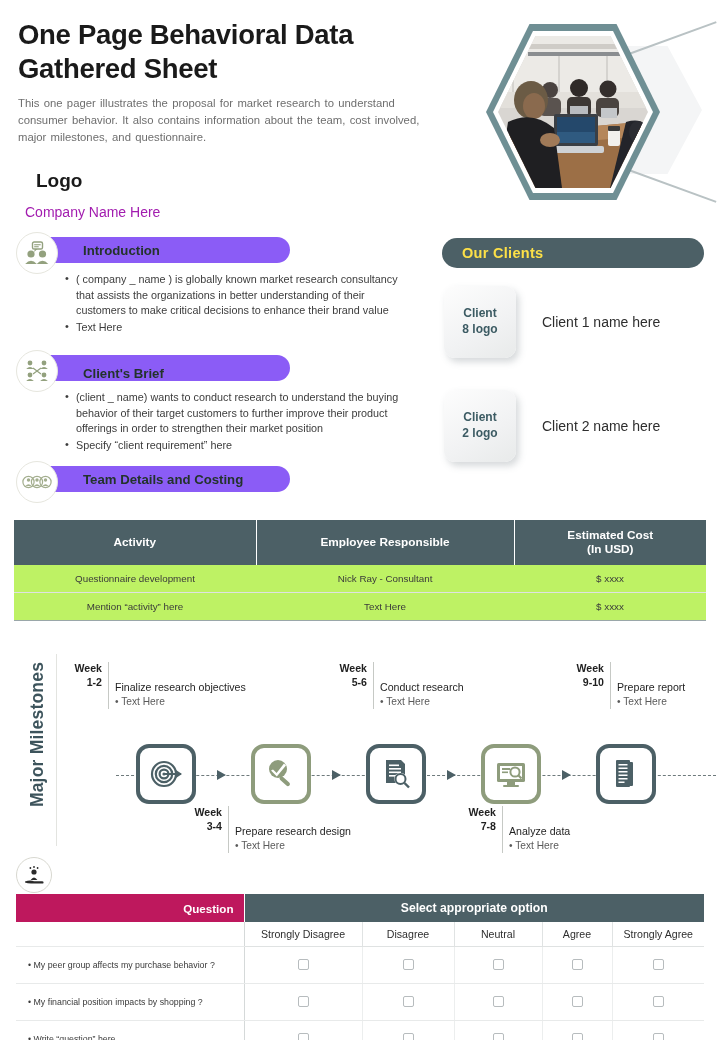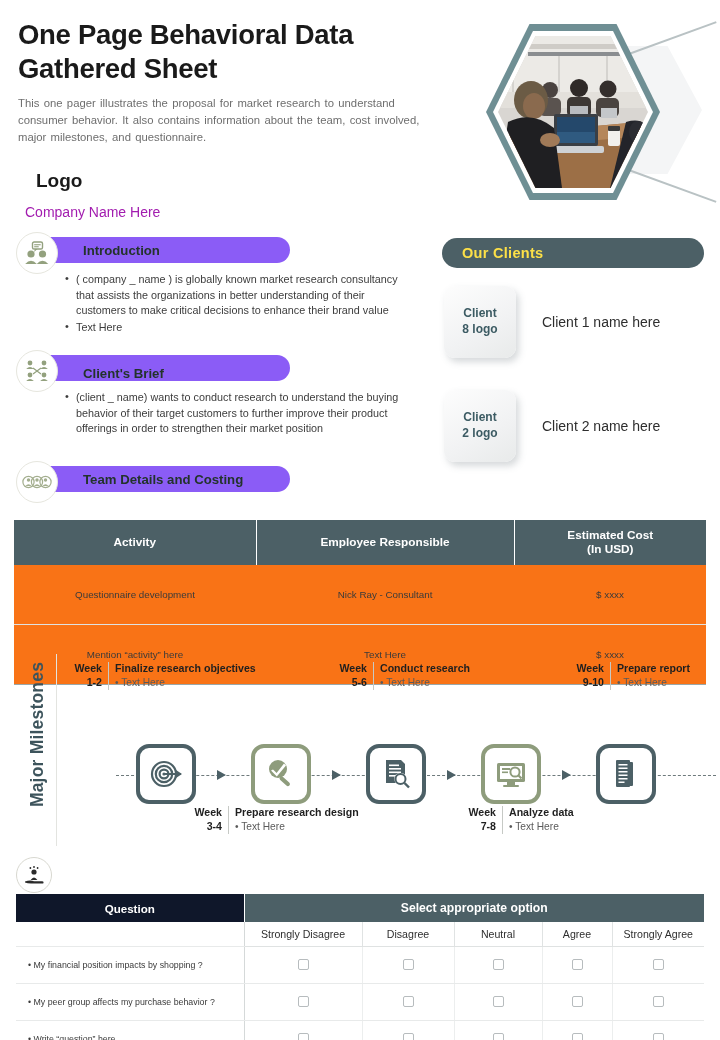--- a/index.html
+++ b/index.html
@@ -96,43 +96,43 @@
   
   .cost-table { position: absolute; left: 14px; top: 520px; width: 692px; border-collapse: collapse; }
   .cost-table th {
     background: #4c6066; color: #fff; font-size: 11.8px; font-weight: bold;
     padding: 8px 4px; text-align: center; line-height: 1.22;
     border-left: 1.4px solid #ffffff; border-right: 1.4px solid #ffffff;
   }
   .cost-table th:first-child { border-left: none; }
   .cost-table th:last-child { border-right: none; }
   .cost-table td {
-    font-size: 9.8px; color: #3a3a3a; text-align: center; padding: 24px 4px;
-    border-bottom: 1px solid #dfe2e2; background: #f97316;
+    font-size: 9.8px; color: #3a3a3a; text-align: center; padding: 8px 4px;
+    border-bottom: 1px solid #dfe2e2; background: #bef264;
   }
   .cost-table tr.last td { border-bottom: 1.6px solid #9aa7a9; }
   .cost-table col.c1 { width: 242px; }
   .cost-table col.c2 { width: 258px; }
   .cost-table col.c3 { width: 192px; }
 
   
   .ms-zone { position: absolute; left: 0; top: 648px; width: 720px; height: 202px; }
   .ms-vlabel {
     position: absolute; left: -48px; top: 76px; width: 170px;
     transform: rotate(-90deg); text-align: center;
     font-size: 17.5px; font-weight: bold; color: #3d545c; letter-spacing: 0.2px;
   }
   .ms-divider { position: absolute; left: 56px; top: 6px; width: 1.2px; height: 192px; background: #e3e4e0; }
   .ms-label { position: absolute; display: flex; }
   .ms-week {
     font-size: 10.6px; font-weight: bold; color: #1f1f1f; text-align: right;
     line-height: 1.32; width: 40px; padding-right: 6px;
   }
   .ms-text { border-left: 1.3px solid #c6c9c5; padding-left: 6px; }
-  .ms-title { font-size: 10.6px; font-weight: bold; color: #1f1f1f; line-height: 1.3; white-space: nowrap; }
+  .ms-title { font-size: 10.6px; font-weight: normal; color: #1f1f1f; line-height: 1.3; white-space: nowrap; margin-top: 19px; }
   .ms-sub { font-size: 10.2px; color: #5a5a5a; line-height: 1.35; }
   .ms-sub::before { content: "• "; color: #5a5a5a; }
 
   .ms-track { position: absolute; left: 116px; top: 96px; width: 600px; height: 62px; }
   .ms-dash {
     position: absolute; top: 31px; left: 0; width: 600px; height: 0;
     border-top: 1.4px dashed #6e7a7c;
   }
   .ms-node {
     position: absolute; top: 0; width: 60px; height: 60px; border-radius: 13px;
@@ -147,22 +147,22 @@
   
   .q-head { position: absolute; left: 16px; top: 857px; display: flex; align-items: center; }
   .q-badge {
     width: 36px; height: 36px; border-radius: 50%; background: #fff;
     border: 1.3px solid #d8d8d0; display: flex; align-items: center; justify-content: center;
   }
   .q-title { margin-left: 10px; font-size: 15px; font-weight: bold; color: #1d1d1d; }
 
   .q-table { position: absolute; left: 16px; top: 894px; width: 688px; border-collapse: collapse; }
   .q-table th.qh {
-    background: #0f172a; color: #fff; font-size: 11.6px; font-weight: bold;
-    padding: 7px 10px; text-align: center; border-right: 1.6px solid #fff;
+    background: #be185d; color: #fff; font-size: 11.6px; font-weight: bold;
+    padding: 7px 10px; text-align: right; border-right: 1.6px solid #fff;
   }
   .q-table th.oh {
     background: #4c6066; color: #fff; font-size: 12.2px; font-weight: bold;
     padding: 7px 4px; text-align: center;
   }
   .q-table td.opt {
     font-size: 10.6px; color: #2e2e2e; text-align: center; padding: 6px 8px;
     border-right: 1px solid #e0e3e3; border-bottom: 1px solid #dfe2e2; background: #fff;
   }
   .q-table td.optlast { border-right: none; }
@@ -290,20 +290,21 @@
           <path d="M16.2 22 Q20 18 23.8 22 Z" fill="#93a17e"></path>
         <path d="M9 9 L17 15 M17 9 L9 15" stroke="#93a17e" stroke-width="1.2" fill="none"></path>
       </svg>
     </div>
     <div class="sec-pill" style="width:240px;align-items:flex-end;">
       <span>Client's Brief</span>
     </div>
     <div class="sec-body">
       <ul class="bullets">
         <li>(client _ name) wants to conduct research to understand the buying behavior of their target customers to further improve their product offerings in order to strengthen their market position</li>
+        <li>Specify “client requirement” here</li>
       </ul>
     </div>
   </div>
 
   <div class="sec" style="left:16px; top:461px; width:400px;">
     <div class="sec-badge">
       <svg width="30" height="16" viewBox="0 0 30 16">
         <circle cx="6.5" cy="8" r="5.6" fill="none" stroke="#a3ae8e" stroke-width="1.2"></circle>
         <circle cx="15" cy="8" r="5.6" fill="none" stroke="#a3ae8e" stroke-width="1.2"></circle>
         <circle cx="23.5" cy="8" r="5.6" fill="none" stroke="#a3ae8e" stroke-width="1.2"></circle>
@@ -523,29 +524,29 @@
         <td class="blank"></td>
         <td class="opt">Strongly Disagree</td>
         <td class="opt">Disagree</td>
         <td class="opt">Neutral</td>
         <td class="opt">Agree</td>
         <td class="opt optlast">Strongly Agree</td>
       </tr>
     </thead>
     <tbody>
       <tr>
+        <td class="qcell">My peer group affects my purchase behavior ?</td>
+        <td class="cb"><span class="checkbox"></span></td>
+        <td class="cb"><span class="checkbox"></span></td>
+        <td class="cb"><span class="checkbox"></span></td>
+        <td class="cb"><span class="checkbox"></span></td>
+        <td class="cb cblast"><span class="checkbox"></span></td>
+      </tr>
+      <tr>
         <td class="qcell">My financial position impacts by shopping  ?</td>
-        <td class="cb"><span class="checkbox"></span></td>
-        <td class="cb"><span class="checkbox"></span></td>
-        <td class="cb"><span class="checkbox"></span></td>
-        <td class="cb"><span class="checkbox"></span></td>
-        <td class="cb cblast"><span class="checkbox"></span></td>
-      </tr>
-      <tr>
-        <td class="qcell">My peer group affects my purchase behavior ?</td>
         <td class="cb"><span class="checkbox"></span></td>
         <td class="cb"><span class="checkbox"></span></td>
         <td class="cb"><span class="checkbox"></span></td>
         <td class="cb"><span class="checkbox"></span></td>
         <td class="cb cblast"><span class="checkbox"></span></td>
       </tr>
       <tr class="lastrow">
         <td class="qcell">Write “question” here</td>
         <td class="cb"><span class="checkbox"></span></td>
         <td class="cb"><span class="checkbox"></span></td>

